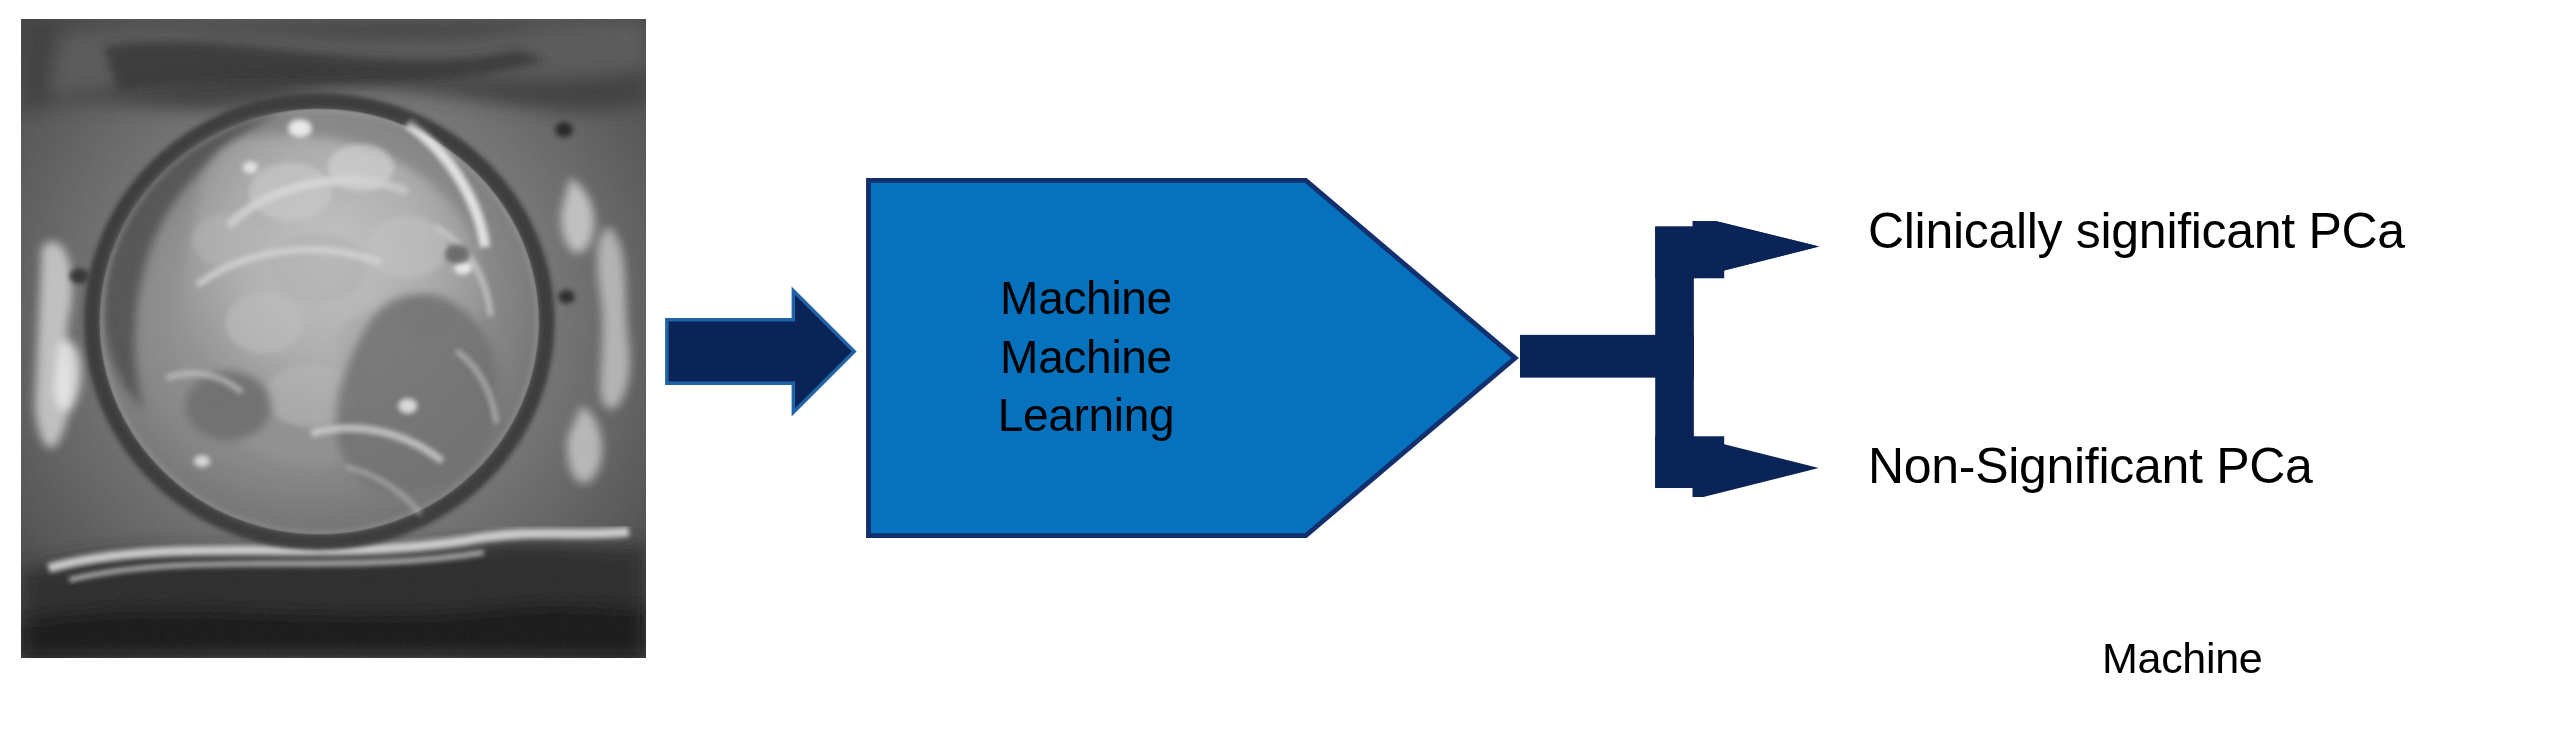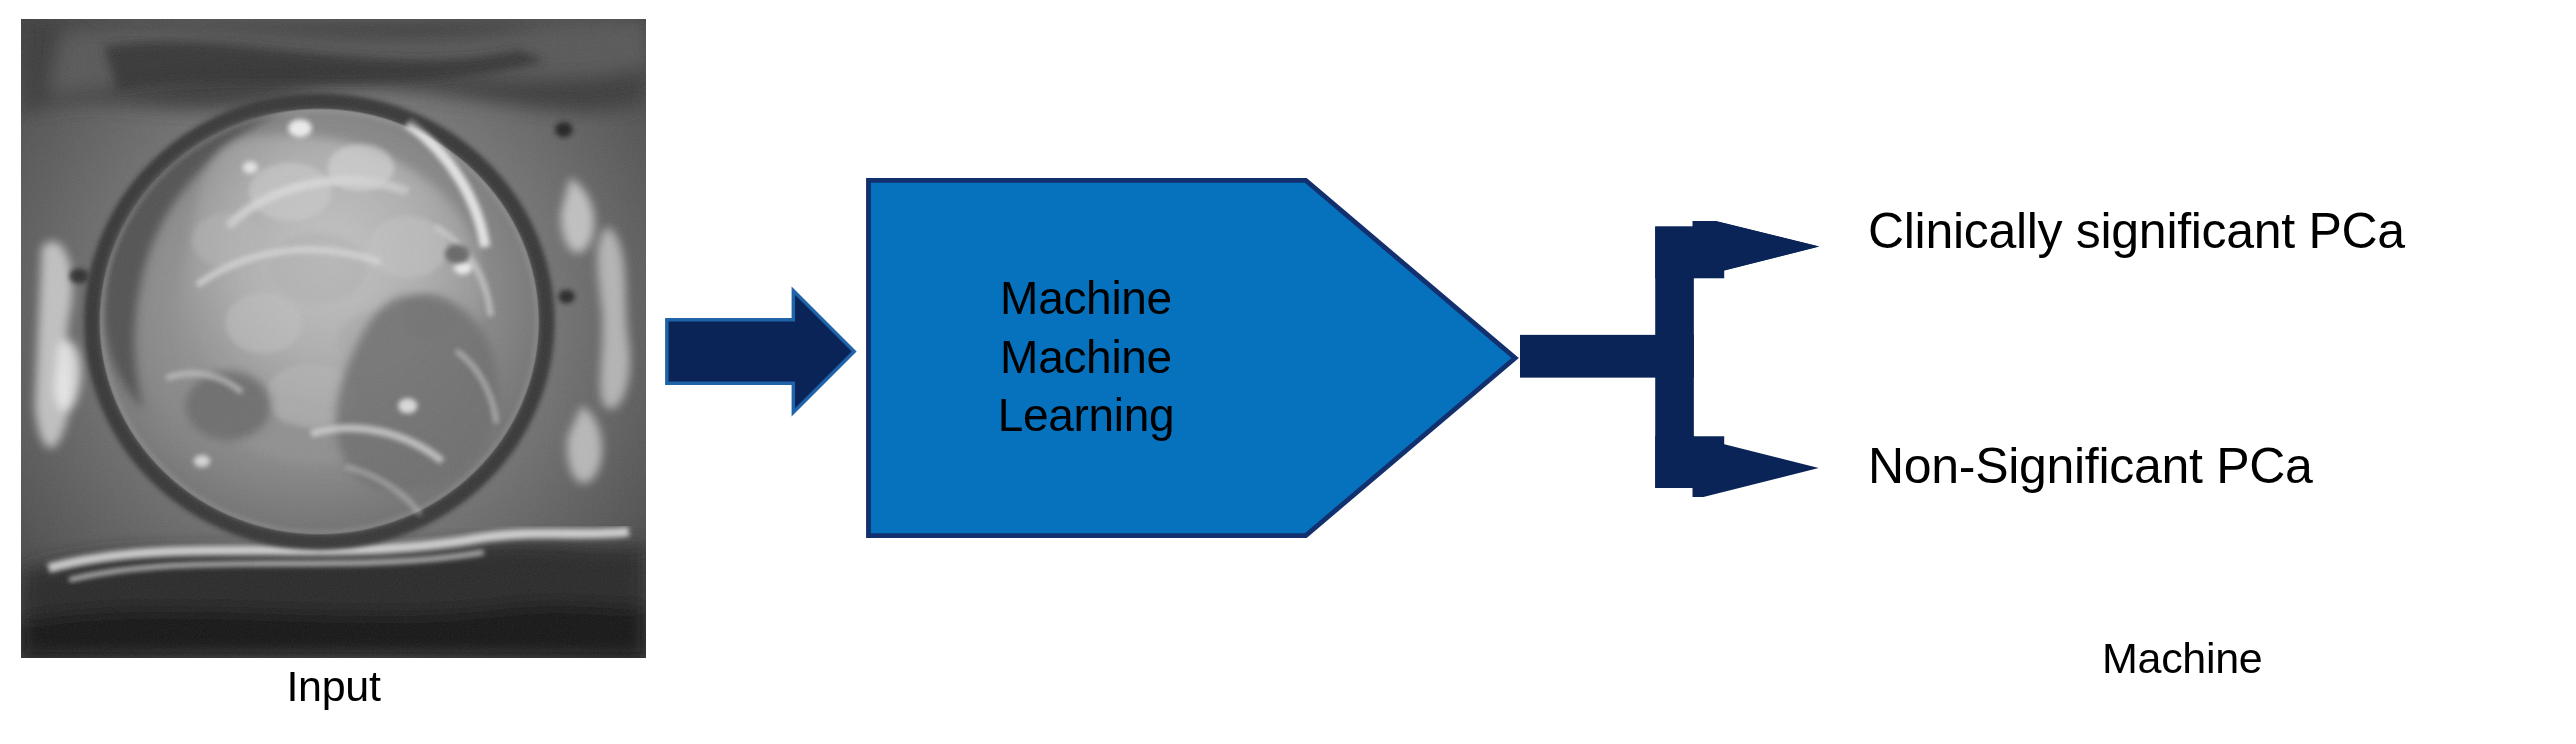--- a/index.html
+++ b/index.html
@@ -258,21 +258,20 @@
         </g>
 
         <ellipse cx="432" cy="438" rx="330" ry="320" fill="none" stroke="#353535" stroke-width="16" opacity="0.55" filter="url(#soft3)"></ellipse>
         <ellipse cx="432" cy="438" rx="316" ry="306" fill="none" stroke="#dcdcdc" stroke-width="4" opacity="0.30" filter="url(#soft3)"></ellipse>
 
         <rect x="0" y="0" width="905" height="925" filter="url(#grain)" opacity="0.55"></rect>
       </svg>
     </div>
   </div>
 
-  <div id="input-caption">Input</div>
 
   <div id="input-arrow">
     <svg viewBox="0 0 285 192">
       <polygon points="7,50 190,50 190,8 278,96 190,184 190,142 7,142" fill="#0A2458" stroke="#1F63A8" stroke-width="5" stroke-linejoin="miter"></polygon>
     </svg>
   </div>
 
   <div id="ml-block">
     <svg viewBox="0 0 948 524">
       <polygon points="5,5 638,5 941,262 638,519 5,519" fill="#0672BE" stroke="#12306E" stroke-width="7" stroke-linejoin="miter"></polygon>

